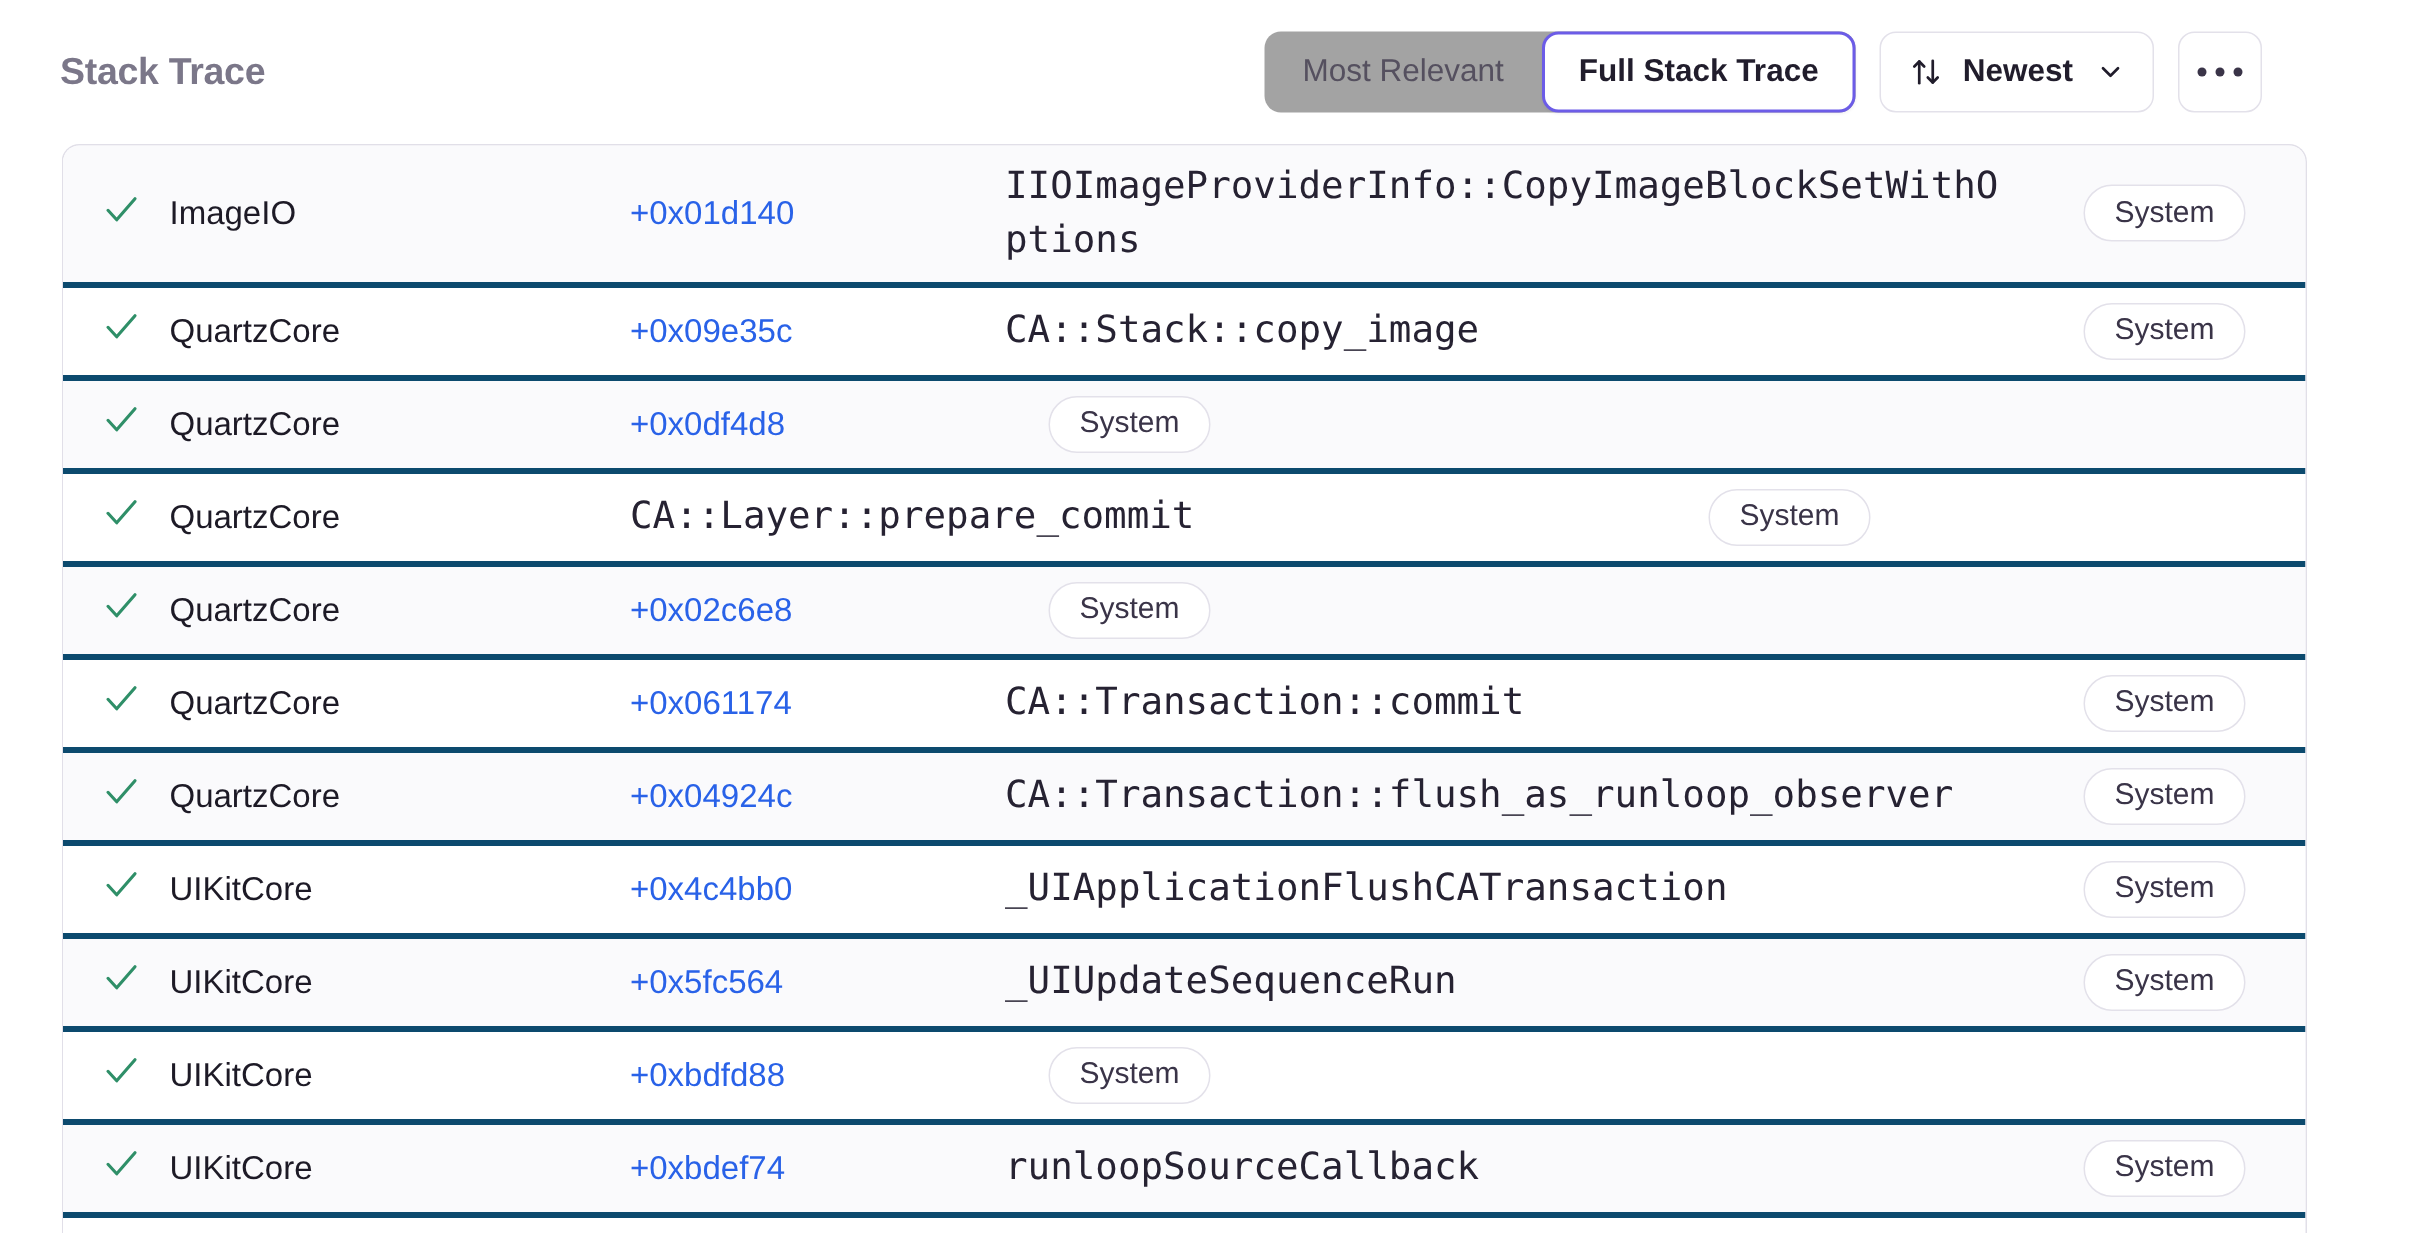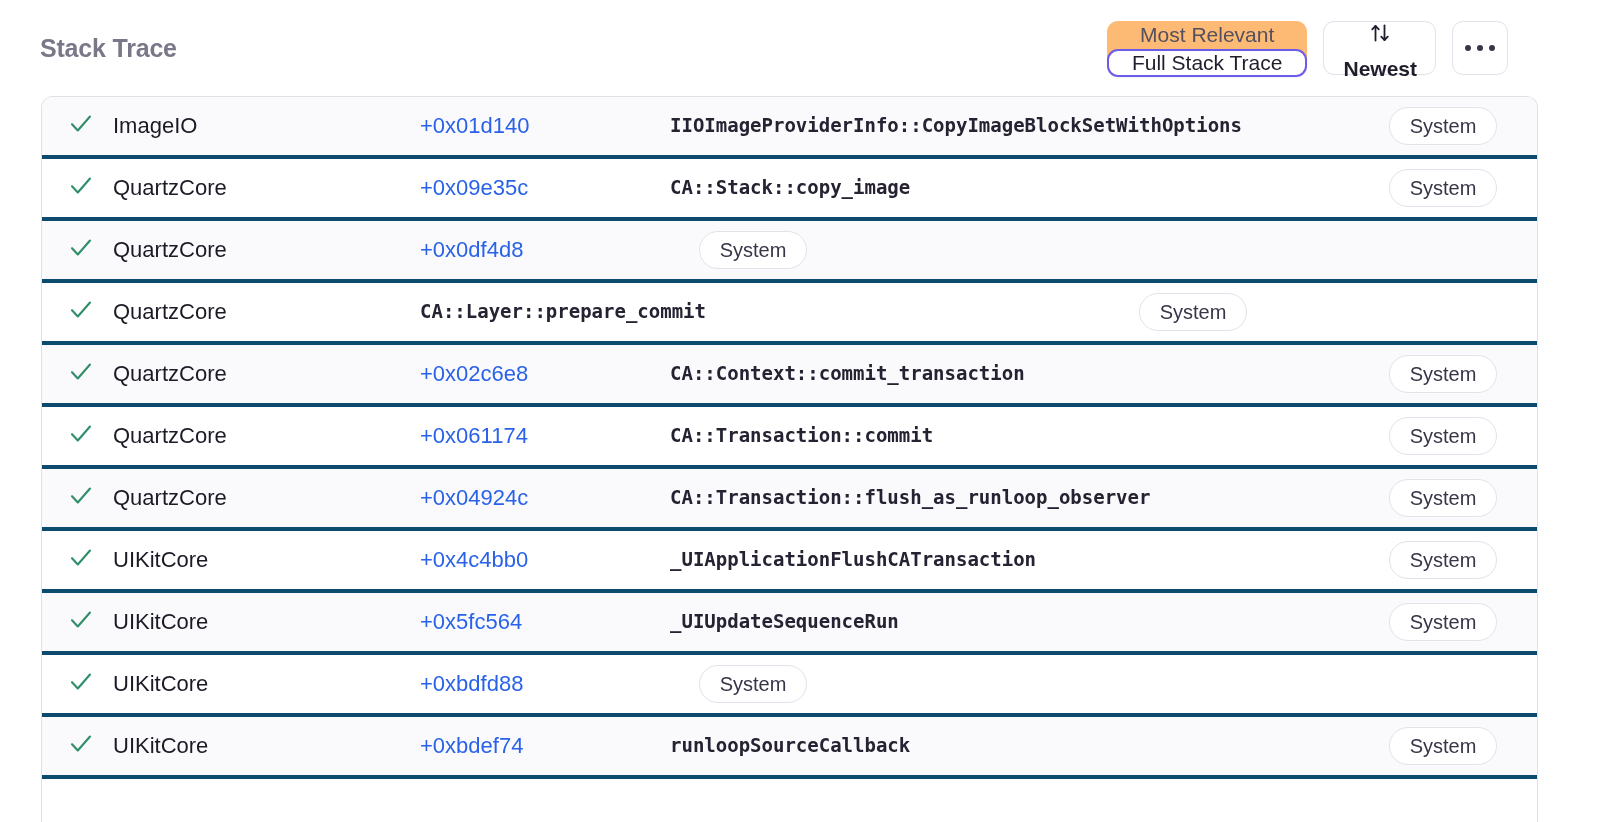--- a/index.html
+++ b/index.html
@@ -42,65 +42,63 @@
     margin-left: auto;
     display: flex;
     align-items: center;
     gap: 16px;
   }
 
   
   .segmented {
     display: flex;
     align-items: center;
-    background: #fdba74;
+    background: #a3a3a3;
     border-radius: 11px;
     height: 54px;
     position: relative;
-    flex-direction: column;
   }
 
   .seg-item {
     height: 54px;
     display: flex;
     align-items: center;
     padding: 0 23px;
     font-size: 21px;
     color: #55505f;
     border-radius: 11px;
     white-space: nowrap;
     cursor: pointer;
     background: transparent;
     border: 2px solid transparent;
   }
 
   .seg-item.active {
     background: #ffffff;
     color: #211d2c;
-    font-weight: normal;
+    font-weight: bold;
     border: 2px solid #6c5ce7;
     box-shadow: 0 1px 2px rgba(30,20,60,0.06);
   }
 
   
   .sort-btn {
     display: flex;
     align-items: center;
     gap: 13px;
     height: 54px;
     padding: 0 18px 0 19px;
     background: #ffffff;
     border: 1.5px solid #e3e1ea;
     border-radius: 11px;
     font-size: 21px;
     font-weight: bold;
     color: #211d2c;
     cursor: pointer;
     white-space: nowrap;
-    flex-direction: column;
   }
 
   .sort-icon { display: inline-flex; }
   .chevron { display: inline-flex; margin-left: 2px; }
 
   
   .more-btn {
     width: 56px;
     height: 54px;
     background: #ffffff;
@@ -165,28 +163,27 @@
     width: 250px;
     flex: 0 0 250px;
     font-size: 22px;
     color: #2962e8;
     font-family: Liberation Sans, sans-serif;
     white-space: nowrap;
   }
 
   .col-func {
     flex: 1 1 auto;
-    font-size: 19px;
+    font-size: 25px;
     font-family: "DejaVu Sans Mono", monospace;
     color: #262232;
     line-height: 1.45;
     word-break: break-all;
     padding-right: 18px;
     max-width: 690px;
-    font-weight: bold;
   }
 
   .col-badge {
     flex: 0 0 160px;
     display: flex;
     justify-content: center;
     padding-left: 6px;
   }
 
   .badge {
@@ -296,21 +293,20 @@
         </div>
       </div>
       <div class="frame-row tinted">
         <div class="col-check">
           <span><svg width="26" height="26" viewBox="0 0 26 26" fill="none" stroke="#2f8f68" stroke-width="2.1" stroke-linecap="round" stroke-linejoin="round">
               <path d="M4 13.2 9.8 19.5 22 5.5"></path>
             </svg></span>
         </div>
         <div class="col-module">QuartzCore</div>
         <div class="col-offset">+0x02c6e8</div>
-        <div class="col-func">CA::Context::commit_transaction</div>
         <div class="col-badge">
           <span class="badge">System</span>
         </div>
       </div>
       <div class="frame-row">
         <div class="col-check">
           <span><svg width="26" height="26" viewBox="0 0 26 26" fill="none" stroke="#2f8f68" stroke-width="2.1" stroke-linecap="round" stroke-linejoin="round">
               <path d="M4 13.2 9.8 19.5 22 5.5"></path>
             </svg></span>
         </div>

